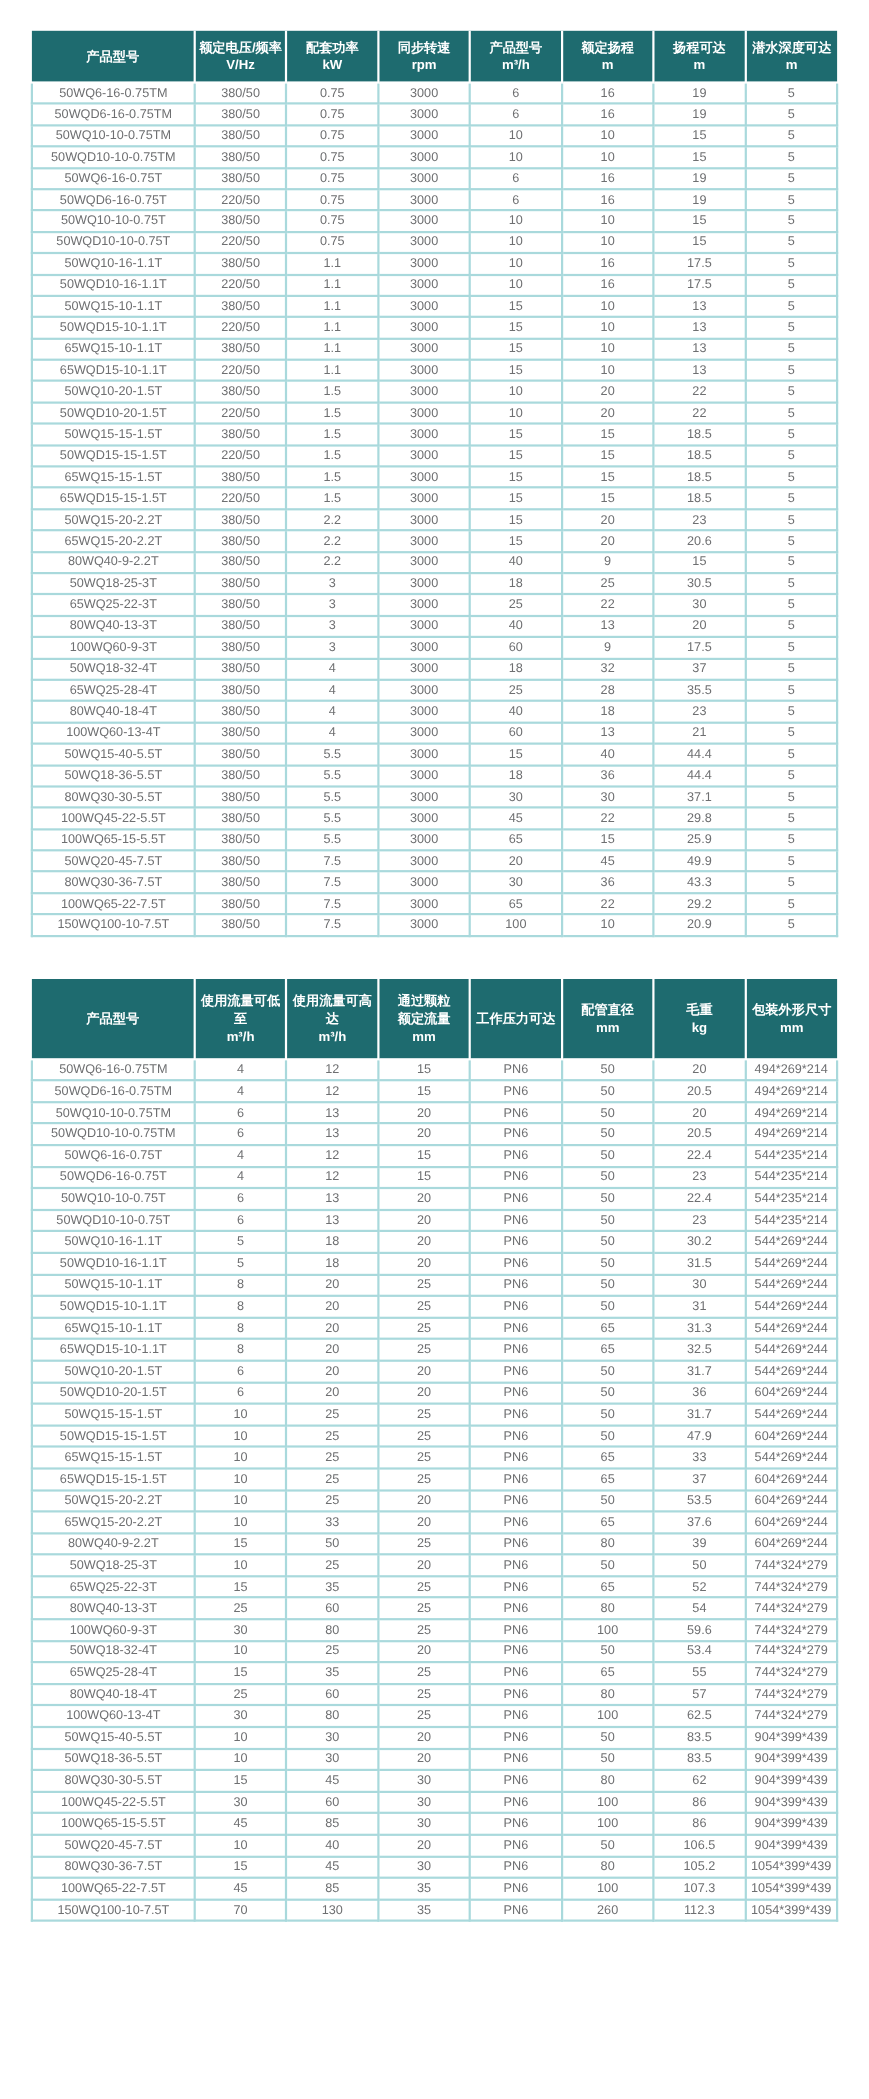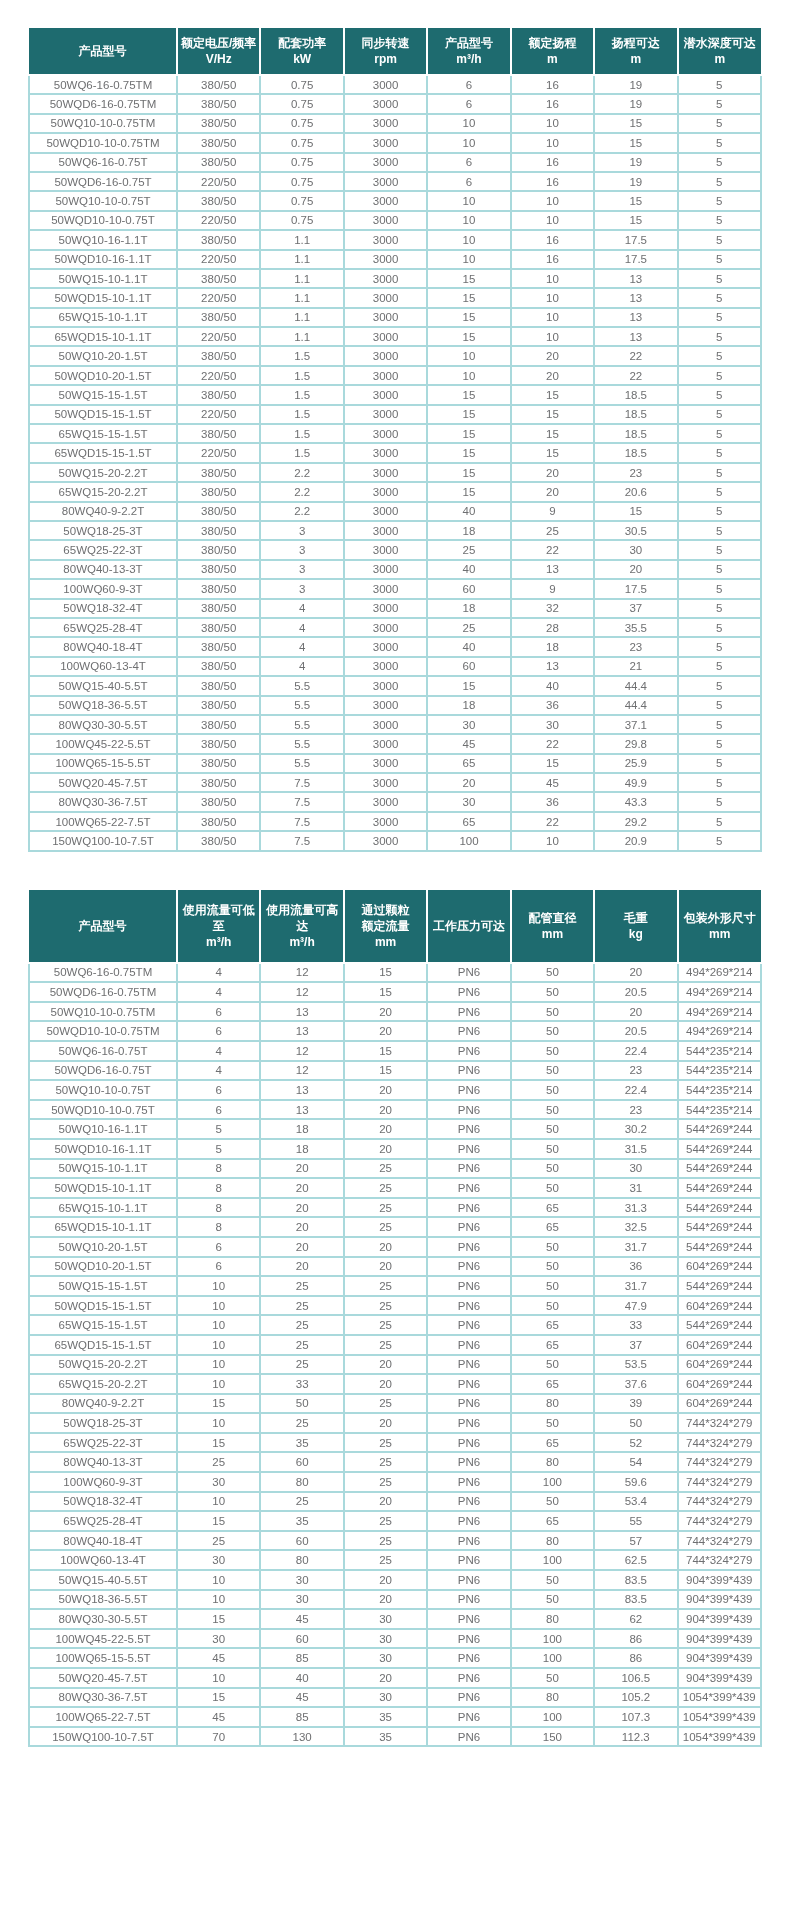--- a/index.html
+++ b/index.html
@@ -945,20 +945,20 @@
           <td>100</td>
           <td>107.3</td>
           <td>1054*399*439</td>
         </tr>
         <tr>
           <td>150WQ100-10-7.5T</td>
           <td>70</td>
           <td>130</td>
           <td>35</td>
           <td>PN6</td>
-          <td>150</td>
+          <td>260</td>
           <td>112.3</td>
           <td>1054*399*439</td>
         </tr>
       </tbody>
   </table>
 
 </div>
 
 </body></html>

